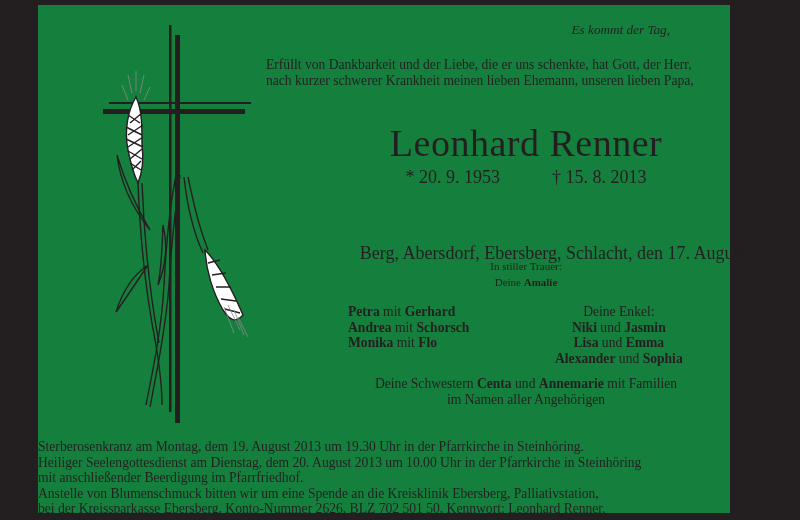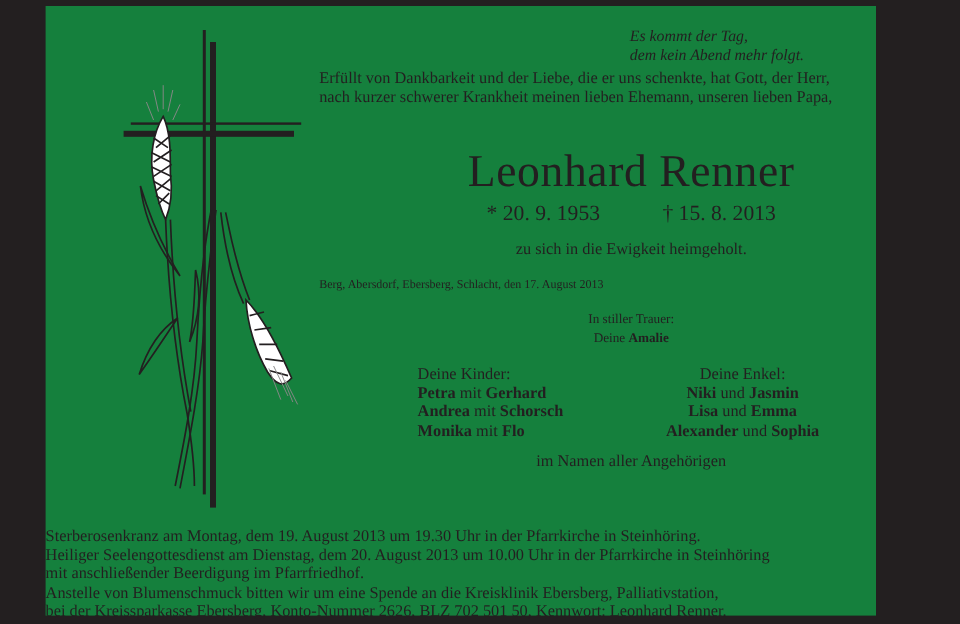--- a/index.html
+++ b/index.html
@@ -7,21 +7,21 @@
   .page { position:absolute; left:6px; top:5px; width:692px; height:508px; background:#15803d; color:#231f20;
           font-family:"Liberation Serif","DejaVu Serif",serif;margin-left:32px; }
   .abs { position:absolute; }
   .motto { right:60px; top:17px; text-align:left; font-style:italic; font-size:13.2px; line-height:16px; }
   .motto div { white-space:nowrap; }
   .intro { left:228px; width:520px; top:52px; text-align:left; font-size:13.6px; line-height:15.6px; }
   .name { left:228px; width:520px; top:116px; text-align:center; font-size:38px; letter-spacing:0.5px; line-height:44px; }
   .dates { left:228px; width:520px; top:164px; text-align:center; font-size:18px; line-height:16px; white-space:pre; }
   .dates span { display:inline-block; }
   .line1 { left:228px; width:520px; top:195px; text-align:center; font-size:13.6px; line-height:16px; }
-  .line2 { left:228px; width:520px; top:225px; text-align:left; font-size:10px; line-height:16px; }
+  .line2 { left:228px; width:520px; top:240px; text-align:right; font-size:18px; line-height:16px; }
   .mourn { left:228px; width:520px; top:254px; text-align:center; font-size:11px; line-height:15.6px; }
   .col { top:299px; font-size:13.6px; line-height:15.6px; white-space:nowrap; }
   .col.kids { left:310px; }
   .col.grand { left:517px;text-align:center; }
   .sisters { left:228px; width:520px; top:371px; text-align:center; font-size:13.6px; line-height:15.6px; }
   .info { left:0; width:788px; top:434px; text-align:left; font-size:13.6px; line-height:15.6px; }
   b { font-weight:bold; }
   .cross-art { left:20px; top:0px; }
 </style>
 </head>
@@ -66,56 +66,54 @@
         <path d="M150 258 L162 255 M154 270 L168 268 M158 282 L173 282 M163 294 L178 296 M167 304 L182 308" fill="none"></path>
       </g>
       <g stroke="#888" stroke-width="0.8" fill="none">
         <path d="M170 300 L182 325 M176 305 L186 330 M180 312 L190 332 M166 302 L176 328"></path>
       </g>
     </svg>
   </div>
 
   <div class="abs motto">
     <div>Es kommt der Tag,</div>
-    <div>dem kein Abend mehr folgt.</div>
   </div>
 
   <div class="abs intro">
     <div>Erfüllt von Dankbarkeit und der Liebe, die er uns schenkte, hat Gott, der Herr,</div>
     <div>nach kurzer schwerer Krankheit meinen lieben Ehemann, unseren lieben Papa,</div>
   </div>
 
   <div class="abs name">Leonhard Renner</div>
 
   <div class="abs dates"><span>* 20. 9. 1953</span><span style="width:52px"></span><span>† 15. 8. 2013</span></div>
 
-  <div class="abs line1">zu sich in die Ewigkeit heimgeholt.</div>
 
   <div class="abs line2">Berg, Abersdorf, Ebersberg, Schlacht, den 17. August 2013</div>
 
   <div class="abs mourn">
     <div>In stiller Trauer:</div>
     <div><span>Deine</span> <b>Amalie</b></div>
   </div>
 
   <div class="abs col kids">
-    <div>Deine Kinder:</div>
     <div><b>Petra</b> <span>mit</span> <b>Gerhard</b></div>
     <div><b>Andrea</b> <span>mit</span> <b>Schorsch</b></div>
     <div><b>Monika</b> <span>mit</span> <b>Flo</b></div>
   </div>
 
   <div class="abs col grand">
     <div>Deine Enkel:</div>
     <div><b>Niki</b> <span>und</span> <b>Jasmin</b></div>
     <div><b>Lisa</b> <span>und</span> <b>Emma</b></div>
     <div><b>Alexander</b> <span>und</span> <b>Sophia</b></div>
   </div>
 
   <div class="abs sisters">
+    <div><span>Deine Schwestern</span> <b>Centa</b> <span>und</span> <b>Annemarie</b> <span>mit Familien</span></div>
     <div>im Namen aller Angehörigen</div>
   </div>
 
   <div class="abs info">
     <div>Sterberosenkranz am Montag, dem 19. August 2013 um 19.30 Uhr in der Pfarrkirche in Steinhöring.</div>
     <div>Heiliger Seelengottesdienst am Dienstag, dem 20. August 2013 um 10.00 Uhr in der Pfarrkirche in Steinhöring</div>
     <div>mit anschließender Beerdigung im Pfarrfriedhof.</div>
     <div>Anstelle von Blumenschmuck bitten wir um eine Spende an die Kreisklinik Ebersberg, Palliativstation,</div>
     <div>bei der Kreissparkasse Ebersberg, Konto-Nummer 2626, BLZ 702 501 50, Kennwort: Leonhard Renner.</div>
   </div>

